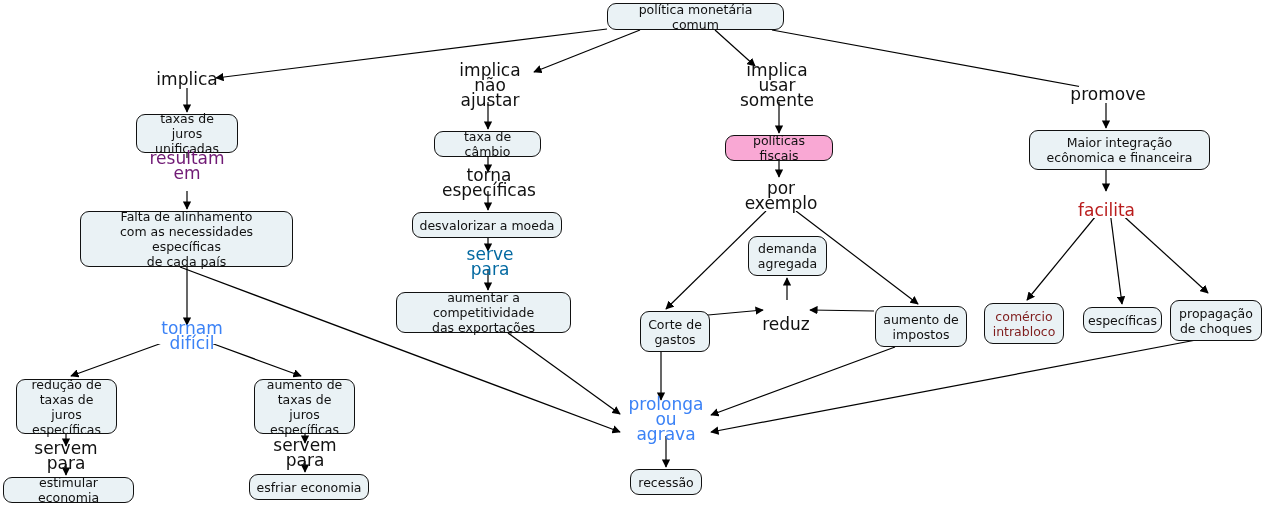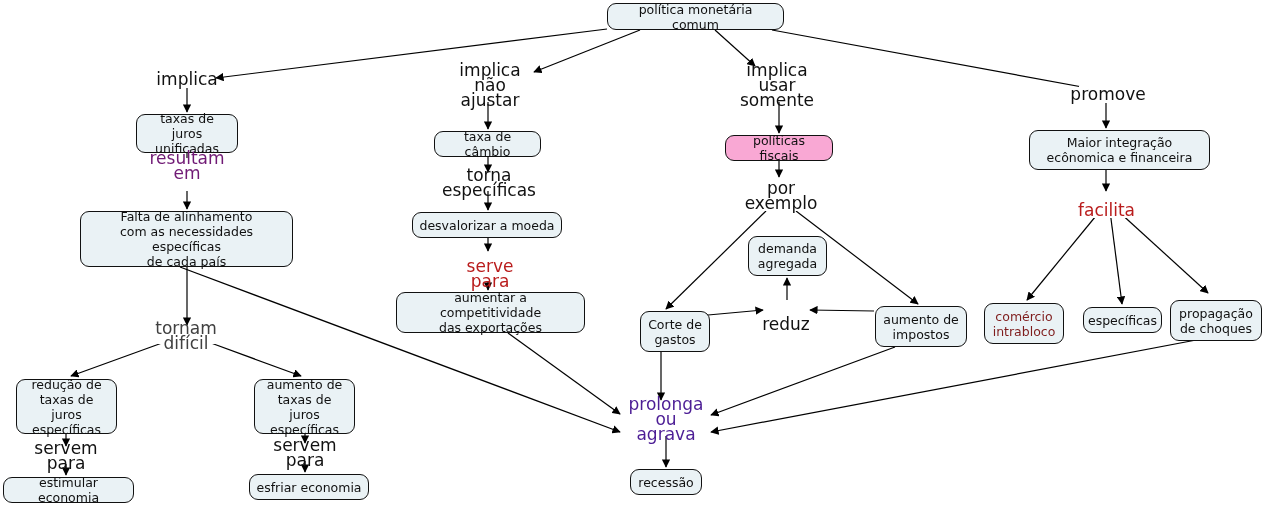--- a/index.html
+++ b/index.html
@@ -118,52 +118,52 @@
       <div class="node" style="left: 16px; top: 379px; width: 101px; height: 55px; background: rgb(234, 242, 245); border-color: rgb(17, 17, 17); color: rgb(17, 17, 17);">redução de
 taxas de juros
 específicas</div>
       <div class="node" style="left: 254px; top: 379px; width: 101px; height: 55px; background: rgb(234, 242, 245); border-color: rgb(17, 17, 17); color: rgb(17, 17, 17);">aumento de
 taxas de juros
 específicas</div>
       <div class="node" style="left: 3px; top: 477px; width: 131px; height: 26px; background: rgb(234, 242, 245); border-color: rgb(17, 17, 17); color: rgb(17, 17, 17);">estimular economia</div>
       <div class="node" style="left: 249px; top: 474px; width: 120px; height: 26px; background: rgb(234, 242, 245); border-color: rgb(17, 17, 17); color: rgb(17, 17, 17);">esfriar economia</div>
       <div class="node" style="left: 434px; top: 131px; width: 107px; height: 26px; background: rgb(234, 242, 245); border-color: rgb(17, 17, 17); color: rgb(17, 17, 17);">taxa de câmbio</div>
       <div class="node" style="left: 412px; top: 212px; width: 150px; height: 26px; background: rgb(234, 242, 245); border-color: rgb(17, 17, 17); color: rgb(17, 17, 17);">desvalorizar a moeda</div>
-      <div class="node" style="left: 396px; top: 292px; width: 189px; height: 41px; background: rgb(234, 242, 245); border-color: rgb(17, 17, 17); color: rgb(17, 17, 17);">aumentar a competitividade
+      <div class="node" style="left: 396px; top: 292px; width: 175px; height: 41px; background: rgb(234, 242, 245); border-color: rgb(17, 17, 17); color: rgb(17, 17, 17);">aumentar a competitividade
 das exportações</div>
       <div class="node" style="left: 725px; top: 135px; width: 108px; height: 26px; background: #f9a8d4; border-color: rgb(17, 17, 17); color: rgb(17, 17, 17);">políticas fiscais</div>
       <div class="node" style="left: 748px; top: 236px; width: 79px; height: 40px; background: rgb(234, 242, 245); border-color: rgb(17, 17, 17); color: rgb(17, 17, 17);">demanda
 agregada</div>
       <div class="node" style="left: 640px; top: 311px; width: 70px; height: 41px; background: rgb(234, 242, 245); border-color: rgb(17, 17, 17); color: rgb(17, 17, 17);">Corte de
 gastos</div>
       <div class="node" style="left: 875px; top: 306px; width: 92px; height: 41px; background: rgb(234, 242, 245); border-color: rgb(17, 17, 17); color: rgb(17, 17, 17);">aumento de
 impostos</div>
       <div class="node" style="left: 1029px; top: 130px; width: 181px; height: 40px; background: rgb(234, 242, 245); border-color: rgb(17, 17, 17); color: rgb(17, 17, 17);">Maior integração
 ecônomica e financeira</div>
       <div class="node" style="left: 984px; top: 303px; width: 80px; height: 41px; background: rgb(234, 242, 245); border-color: rgb(17, 17, 17); color: #7f1d1d;">comércio
 intrabloco</div>
       <div class="node" style="left: 1083px; top: 307px; width: 79px; height: 26px; background: rgb(234, 242, 245); border-color: rgb(17, 17, 17); color: rgb(17, 17, 17);">específicas</div>
       <div class="node" style="left: 1170px; top: 300px; width: 92px; height: 41px; background: rgb(234, 242, 245); border-color: rgb(17, 17, 17); color: rgb(17, 17, 17);">propagação
 de choques</div>
       <div class="node" style="left: 630px; top: 469px; width: 72px; height: 26px; background: rgb(234, 242, 245); border-color: rgb(17, 17, 17); color: rgb(17, 17, 17);">recessão</div>
     </div>
   <div id="label-layer">
       <div class="label" style="left: 160px; top: 71px; width: 54px; height: 16px; color: rgb(17, 17, 17);">implica</div>
       <div class="label" style="left: 145px; top: 158px; width: 84px; height: 16px; color: #701a75;">resultam em</div>
-      <div class="label" style="left: 143px; top: 328px; width: 86px; height: 16px; color: #404040;">tornam difícil</div>
+      <div class="label" style="left: 149px; top: 328px; width: 86px; height: 16px; color: #3b82f6;">tornam difícil</div>
       <div class="label" style="left: 23px; top: 448px; width: 86px; height: 16px; color: rgb(17, 17, 17);">servem para</div>
       <div class="label" style="left: 262px; top: 445px; width: 86px; height: 16px; color: rgb(17, 17, 17);">servem para</div>
       <div class="label" style="left: 451px; top: 70px; width: 78px; height: 31px; color: rgb(17, 17, 17);">implica não
 ajustar</div>
       <div class="label" style="left: 434px; top: 175px; width: 110px; height: 16px; color: rgb(17, 17, 17);">torna específicas</div>
-      <div class="label" style="left: 452px; top: 254px; width: 76px; height: 16px; color: #b91c1c; margin-top: 12px;">serve para</div>
+      <div class="label" style="left: 452px; top: 254px; width: 76px; height: 16px; color: #0369a1;">serve para</div>
       <div class="label" style="left: 736px; top: 70px; width: 82px; height: 31px; color: rgb(17, 17, 17);">implica usar
 somente</div>
       <div class="label" style="left: 751px; top: 180px; width: 60px; height: 31px; color: rgb(17, 17, 17);">por
 exemplo</div>
       <div class="label" style="left: 766px; top: 316px; width: 40px; height: 16px; color: rgb(17, 17, 17);">reduz</div>
       <div class="label" style="left: 1079px; top: 86px; width: 58px; height: 16px; color: rgb(17, 17, 17);">promove</div>
       <div class="label" style="left: 1084px; top: 194px; width: 45px; height: 16px; color: #b91c1c; margin-top: 8px;">facilita</div>
-      <div class="label" style="left: 625px; top: 404px; width: 82px; height: 31px; color: #4c1d95;">prolonga ou
+      <div class="label" style="left: 625px; top: 404px; width: 82px; height: 31px; color: #3b82f6;">prolonga ou
 agrava</div>
     </div>
 
 </div>
 
 </body></html>

